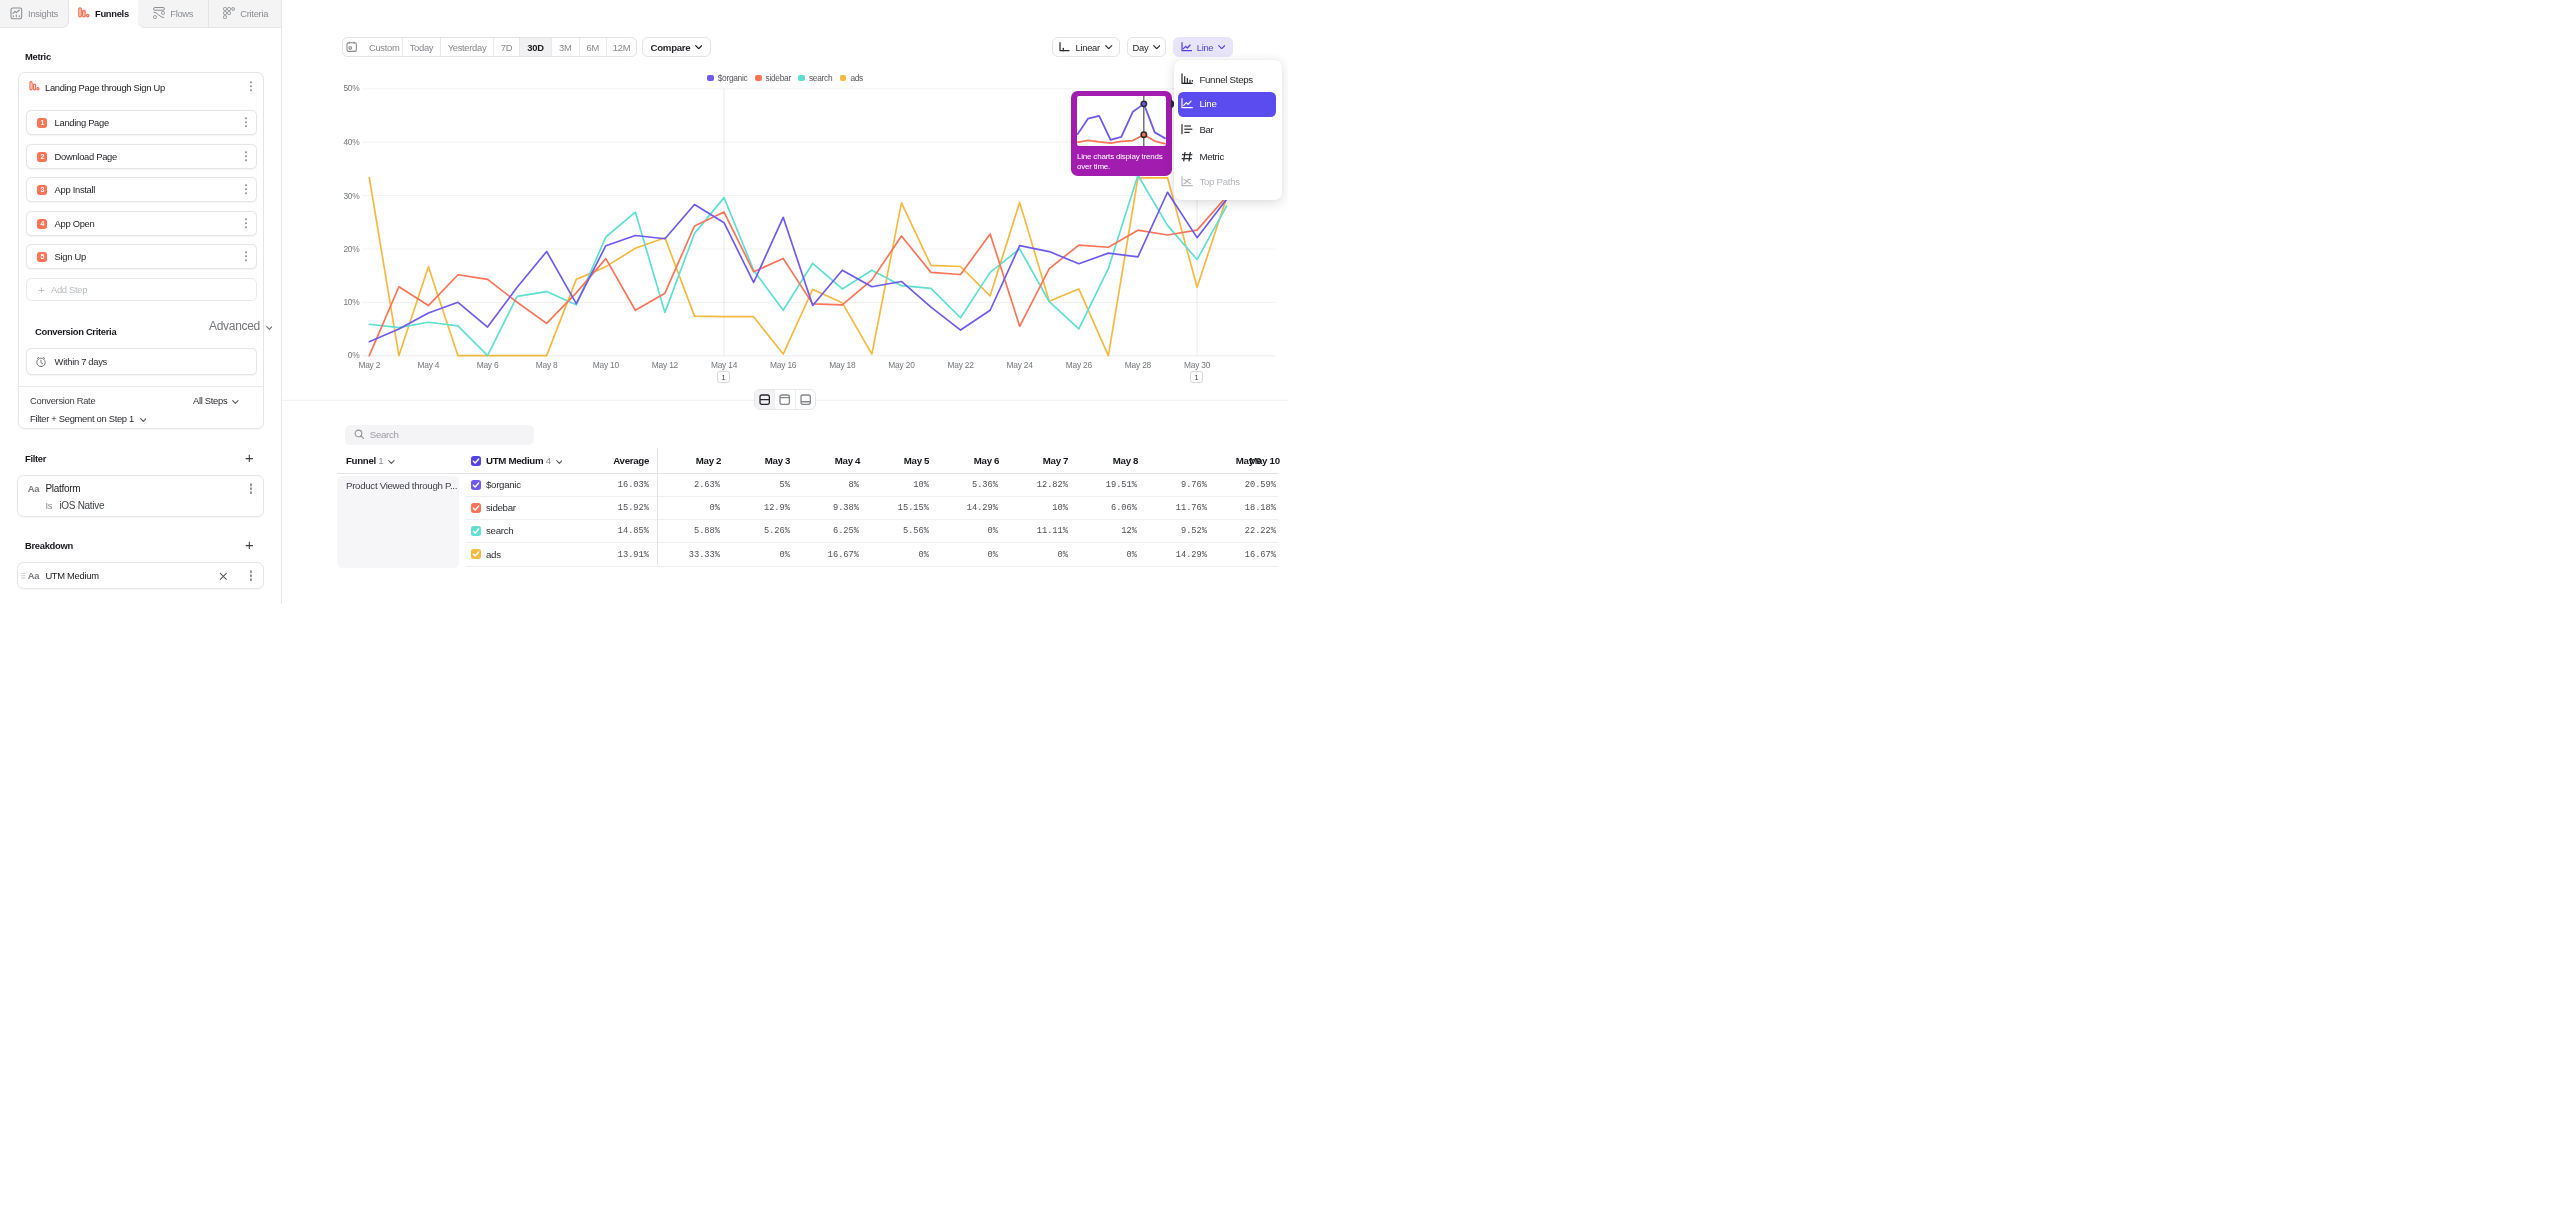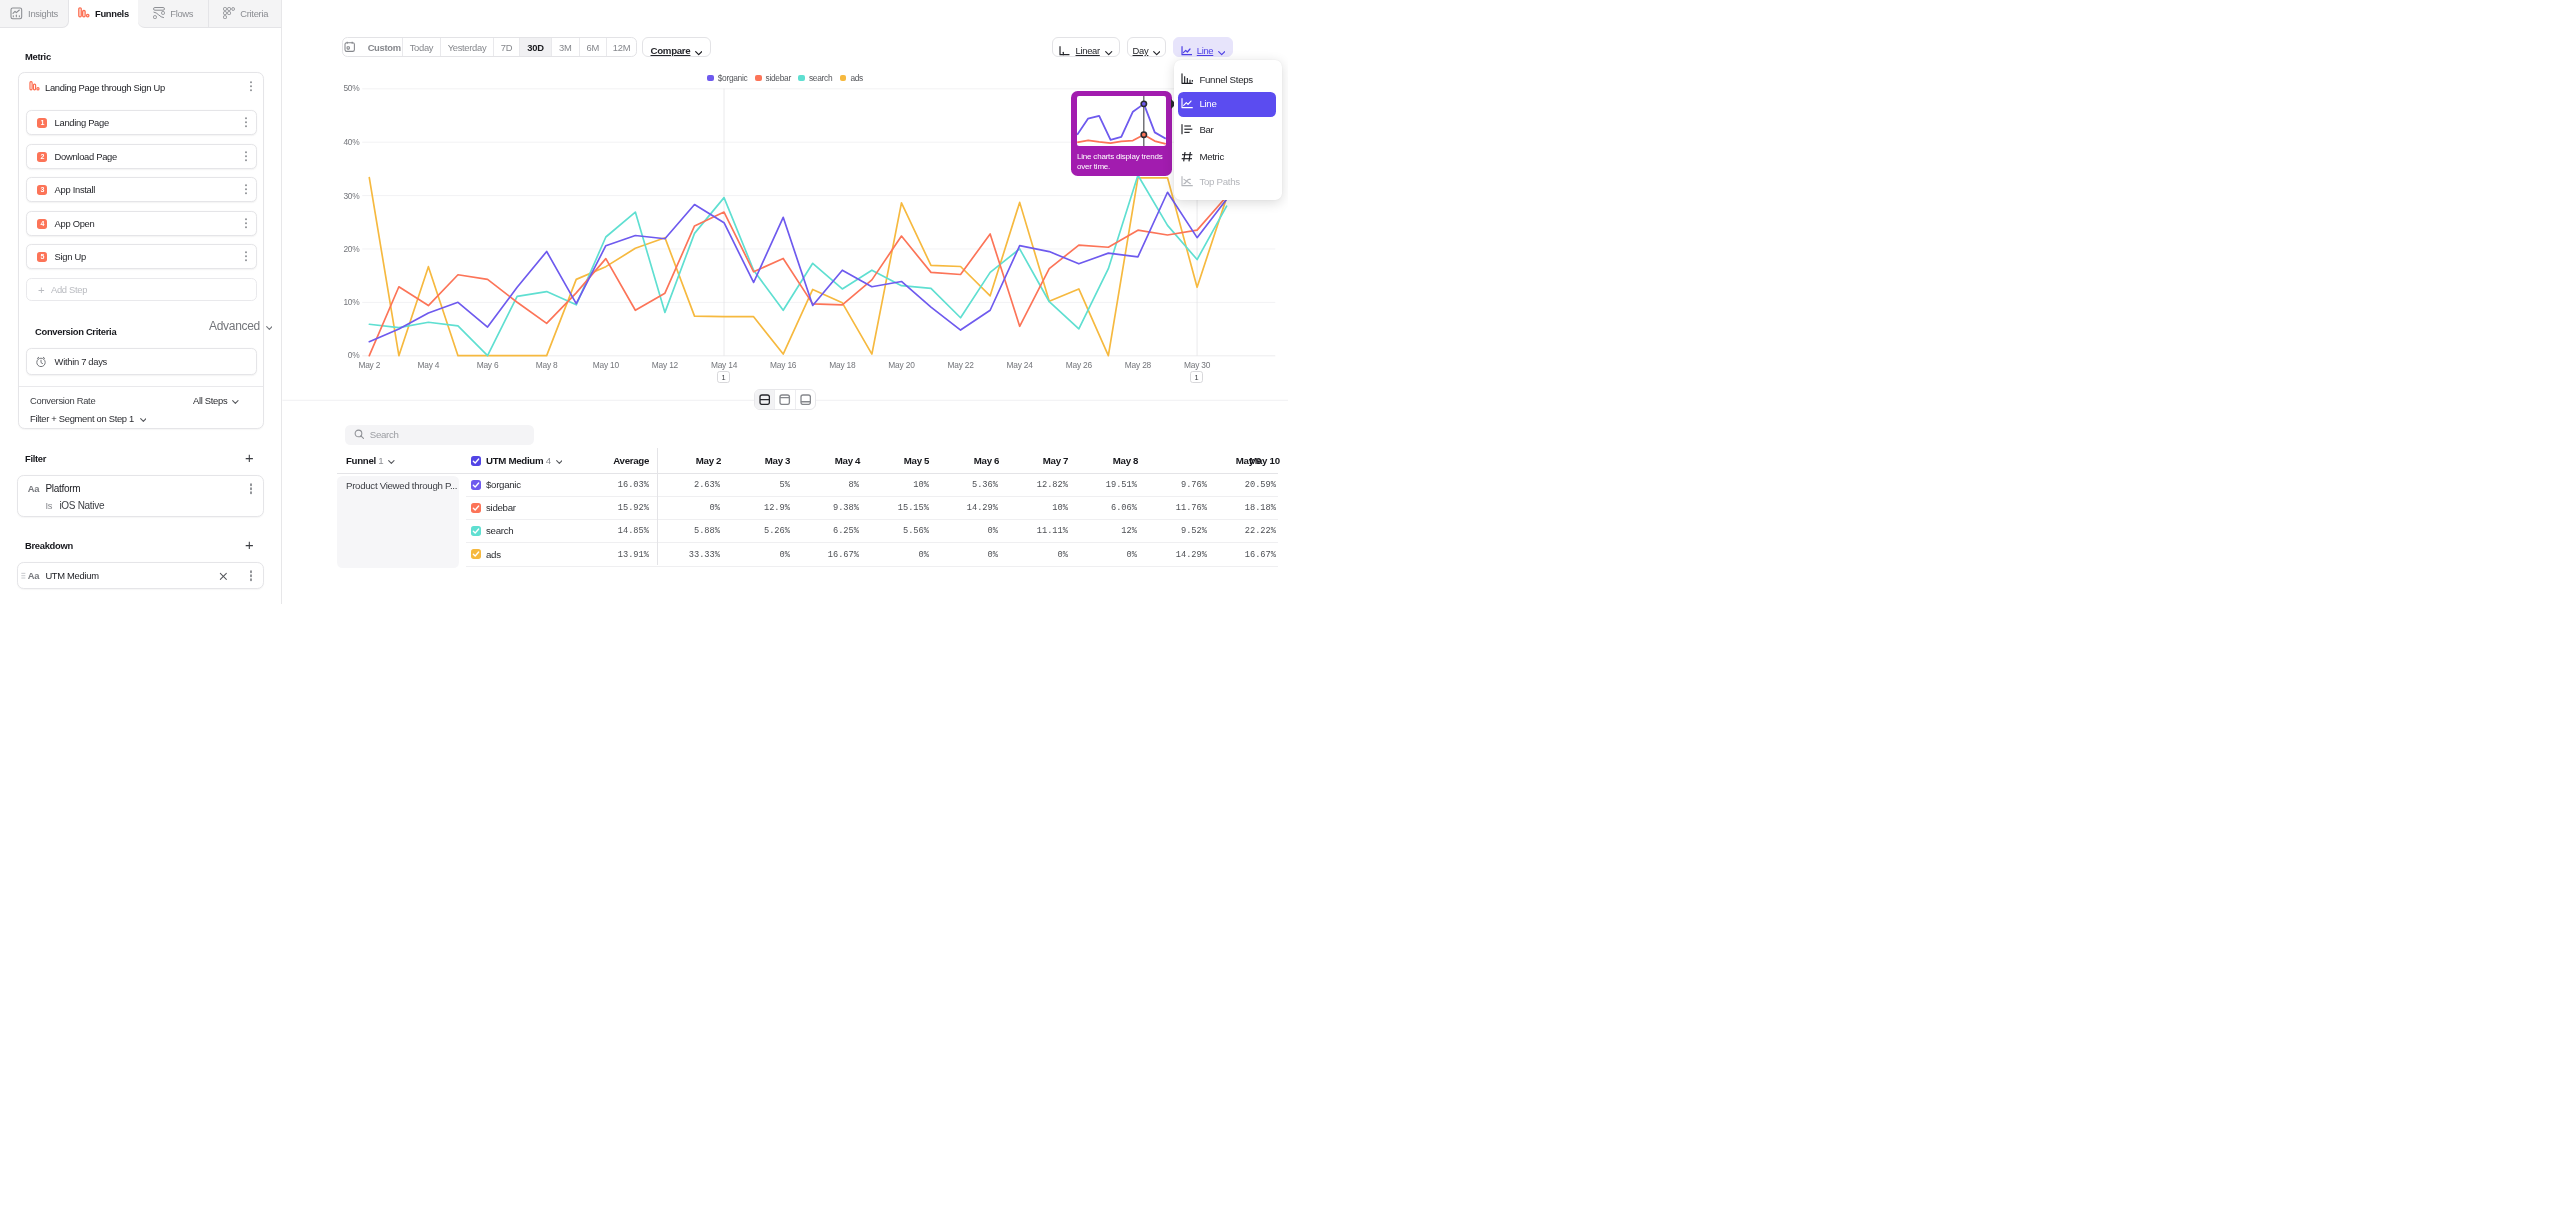--- a/index.html
+++ b/index.html
@@ -23,21 +23,21 @@
 .step { position:absolute; left:25.5px; width:231px; height:25px; background:#fff; border:0.7px solid #e5e5e8;
   border-radius:5.4px; box-shadow:0 0.7px 1.3px rgba(0,0,0,0.05); display:flex; align-items:center; }
 .badge { width:10px; height:10px; margin-left:10.7px; border-radius:2.7px; background:#fc7458; color:#fff;
   font-size:7px; font-weight:700; display:flex; align-items:center; justify-content:center; }
 .steplbl { margin-left:7.4px; font-size:9.4px; color:#26272c; font-weight:500;}
 .kebab { position:absolute; right:8px; top:50%; transform:translateY(-50%); width:2.7px; }
 .kebab i { display:block; width:2.3px; height:2.3px; border-radius:50%; background:#8f9196; margin:1.7px 0; }
 
 
 .btn { position:absolute; top:37px; height:20px; border:0.7px solid #e3e3e6; border-radius:6px;
-  background:#fff; display:flex; align-items:flex-end; justify-content:center; font-size:9.4px; color:#26272c;text-decoration:underline; }
+  background:#fff; display:flex; align-items:center; justify-content:center; font-size:9.4px; color:#26272c; }
 #dategroup { position:absolute; left:342px; top:37px; height:20px; display:flex; border:0.7px solid #e3e3e6;
   border-radius:5.4px; overflow:hidden; background:#fff; }
 #dategroup .seg { display:flex; align-items:center; justify-content:center; font-size:9.4px; color:#85878c;
   border-right:0.7px solid #e9e9ec; height:100%; }
 #dategroup .seg:last-child { border-right:none; }
 #dategroup .seg.on { background:#f1f1f3; color:#1a1b1f; font-weight:700; }
 
 
 #legend { position:absolute; left:282px; top:73px; width:1006px; display:flex; justify-content:center; gap:7.4px;
   font-size:8.4px; color:#55575c; align-items:center; pointer-events:none; }
@@ -295,21 +295,21 @@
           <line x1="11" y1="2" x2="2" y2="11"></line>
         </svg>
     <div class="kebab" style="top:12.7px;right:10.7px;">
           <i></i>
           <i></i>
           <i></i>
         </div>
   </div>
 </div>
 <div id="dategroup">
-  <div class="seg" style="width:60px;gap:12px;font-weight:bold;">
+  <div class="seg" style="width:60px;gap:12px;">
     <svg width="11.4" height="11.4" viewBox="0 0 17 17" fill="none" stroke="#85878c" stroke-width="1.6">
       <rect x="1.5" y="2.5" width="14" height="13" rx="2.5"></rect>
       <line x1="4.8" y1="1.2" x2="4.8" y2="4"></line>
           <line x1="12.2" y1="1.2" x2="12.2" y2="4"></line>
       <rect x="4.6" y="8.7" width="3.4" height="3.4" rx="0.8"></rect>
     </svg>
     <span>Custom</span>
   </div>
   <div class="seg" style="width:38px;">Today</div>
   <div class="seg" style="width:53px;">Yesterday</div>

